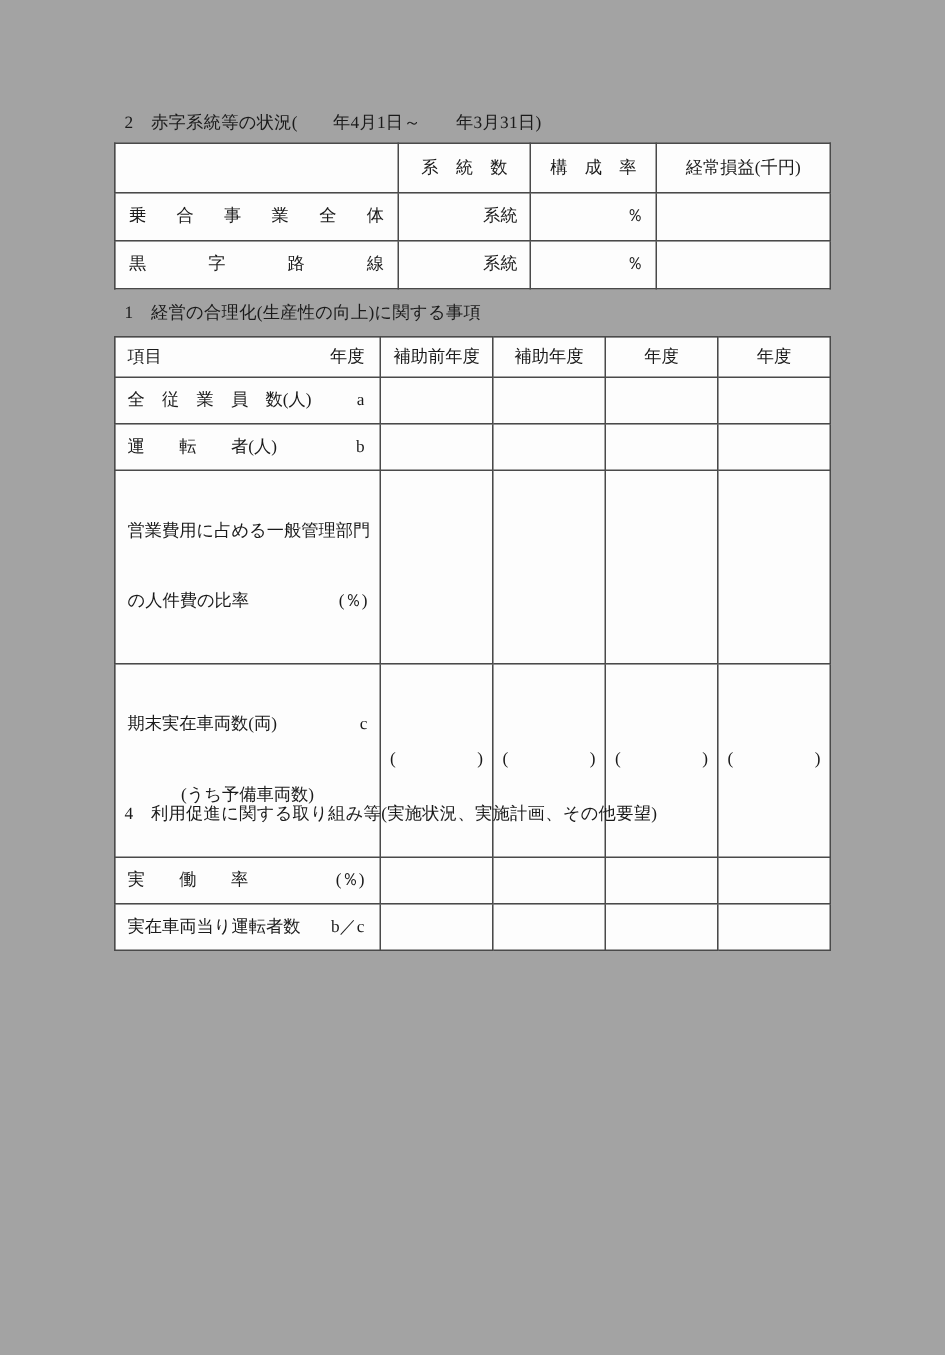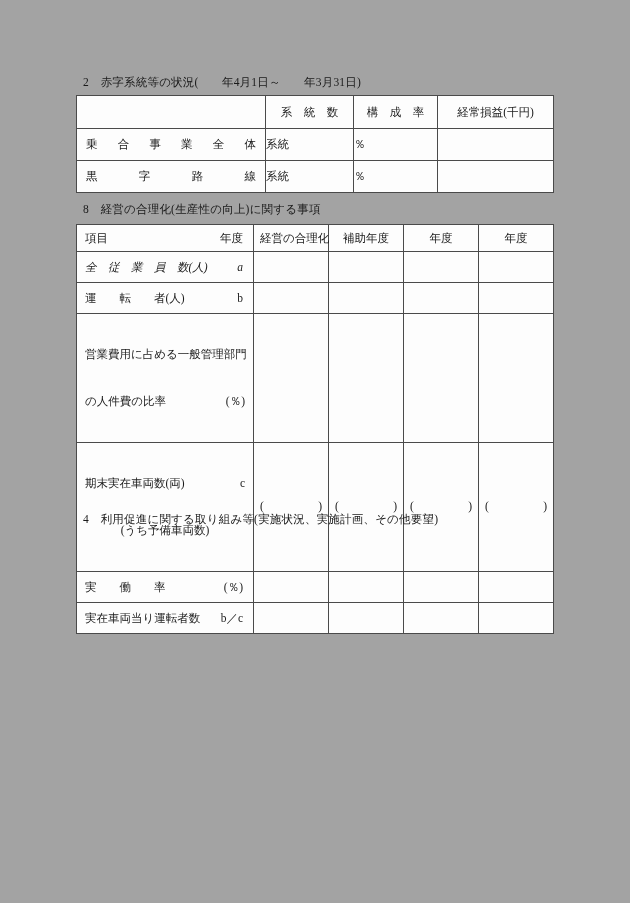--- a/index.html
+++ b/index.html
@@ -89,20 +89,21 @@
     justify-content: space-between;
     align-items: flex-end;
     height: 100%;
     box-sizing: border-box;
     padding: 0 6px 2px 6px;
   }
   .paren-wrap .sp { display: inline-block; }
 
   .unit-right {
     padding: 0 8px 0 0;
+    text-align: right;
     white-space: pre;
   }
 </style>
 </head>
 <body>
 
 <div class="page">
 
   <div class="section-heading" style="left:83px; top:75px;">2　赤字系統等の状況(　　年4月1日～　　年3月31日)</div>
 
@@ -166,54 +167,54 @@
         <td>
           <div class="unit-right">％</div>
         </td>
         <td>
           <div class="cell cell-right"></div>
         </td>
       </tr>
     </tbody>
   </table>
 
-  <div class="section-heading" style="left:83px; top:202px;">8　経営の合理化(生産性の向上)に関する事項</div>
+  <div class="section-heading" style="left:83px; top:202px;">1　経営の合理化(生産性の向上)に関する事項</div>
 
   <table class="form-table" style="left:76px; top:224px; width:477px;">
     <colgroup>
       <col style="width:177px">
       <col style="width:75px">
       <col style="width:75px">
       <col style="width:75px">
       <col style="width:75px">
     </colgroup>
     <tbody>
       <tr>
         <td style="height:26px;">
           <div class="label-row">
             <span>項目</span>
             <span class="sym">年度</span>
           </div>
         </td>
         <td>
-          <div class="cell cell-center">経営の合理化</div>
+          <div class="cell cell-center">補助前年度</div>
         </td>
         <td>
           <div class="cell cell-center">補助年度</div>
         </td>
         <td>
           <div class="cell cell-center">年度</div>
         </td>
         <td>
           <div class="cell cell-center">年度</div>
         </td>
       </tr>
 
       <tr>
-        <td style="height:30px;font-style:italic;">
+        <td style="height:30px;">
           <div class="label-row">
             <span>全　従　業　員　数(人)</span>
             <span class="sym">a</span>
           </div>
         </td>
         <td>
             <div class="cell cell-right"></div>
           </td>
         <td>
             <div class="cell cell-right"></div>
@@ -346,15 +347,15 @@
         <td>
             <div class="cell cell-right"></div>
           </td>
         <td>
             <div class="cell cell-right"></div>
           </td>
       </tr>
     </tbody>
   </table>
 
-  <div class="section-heading" style="left:83px; top:512px;">4　利用促進に関する取り組み等(実施状況、実施計画、その他要望)</div>
+  <div class="section-heading" style="left:83px; top:536px;">4　利用促進に関する取り組み等(実施状況、実施計画、その他要望)</div>
 
 </div>
 
 </body></html>

